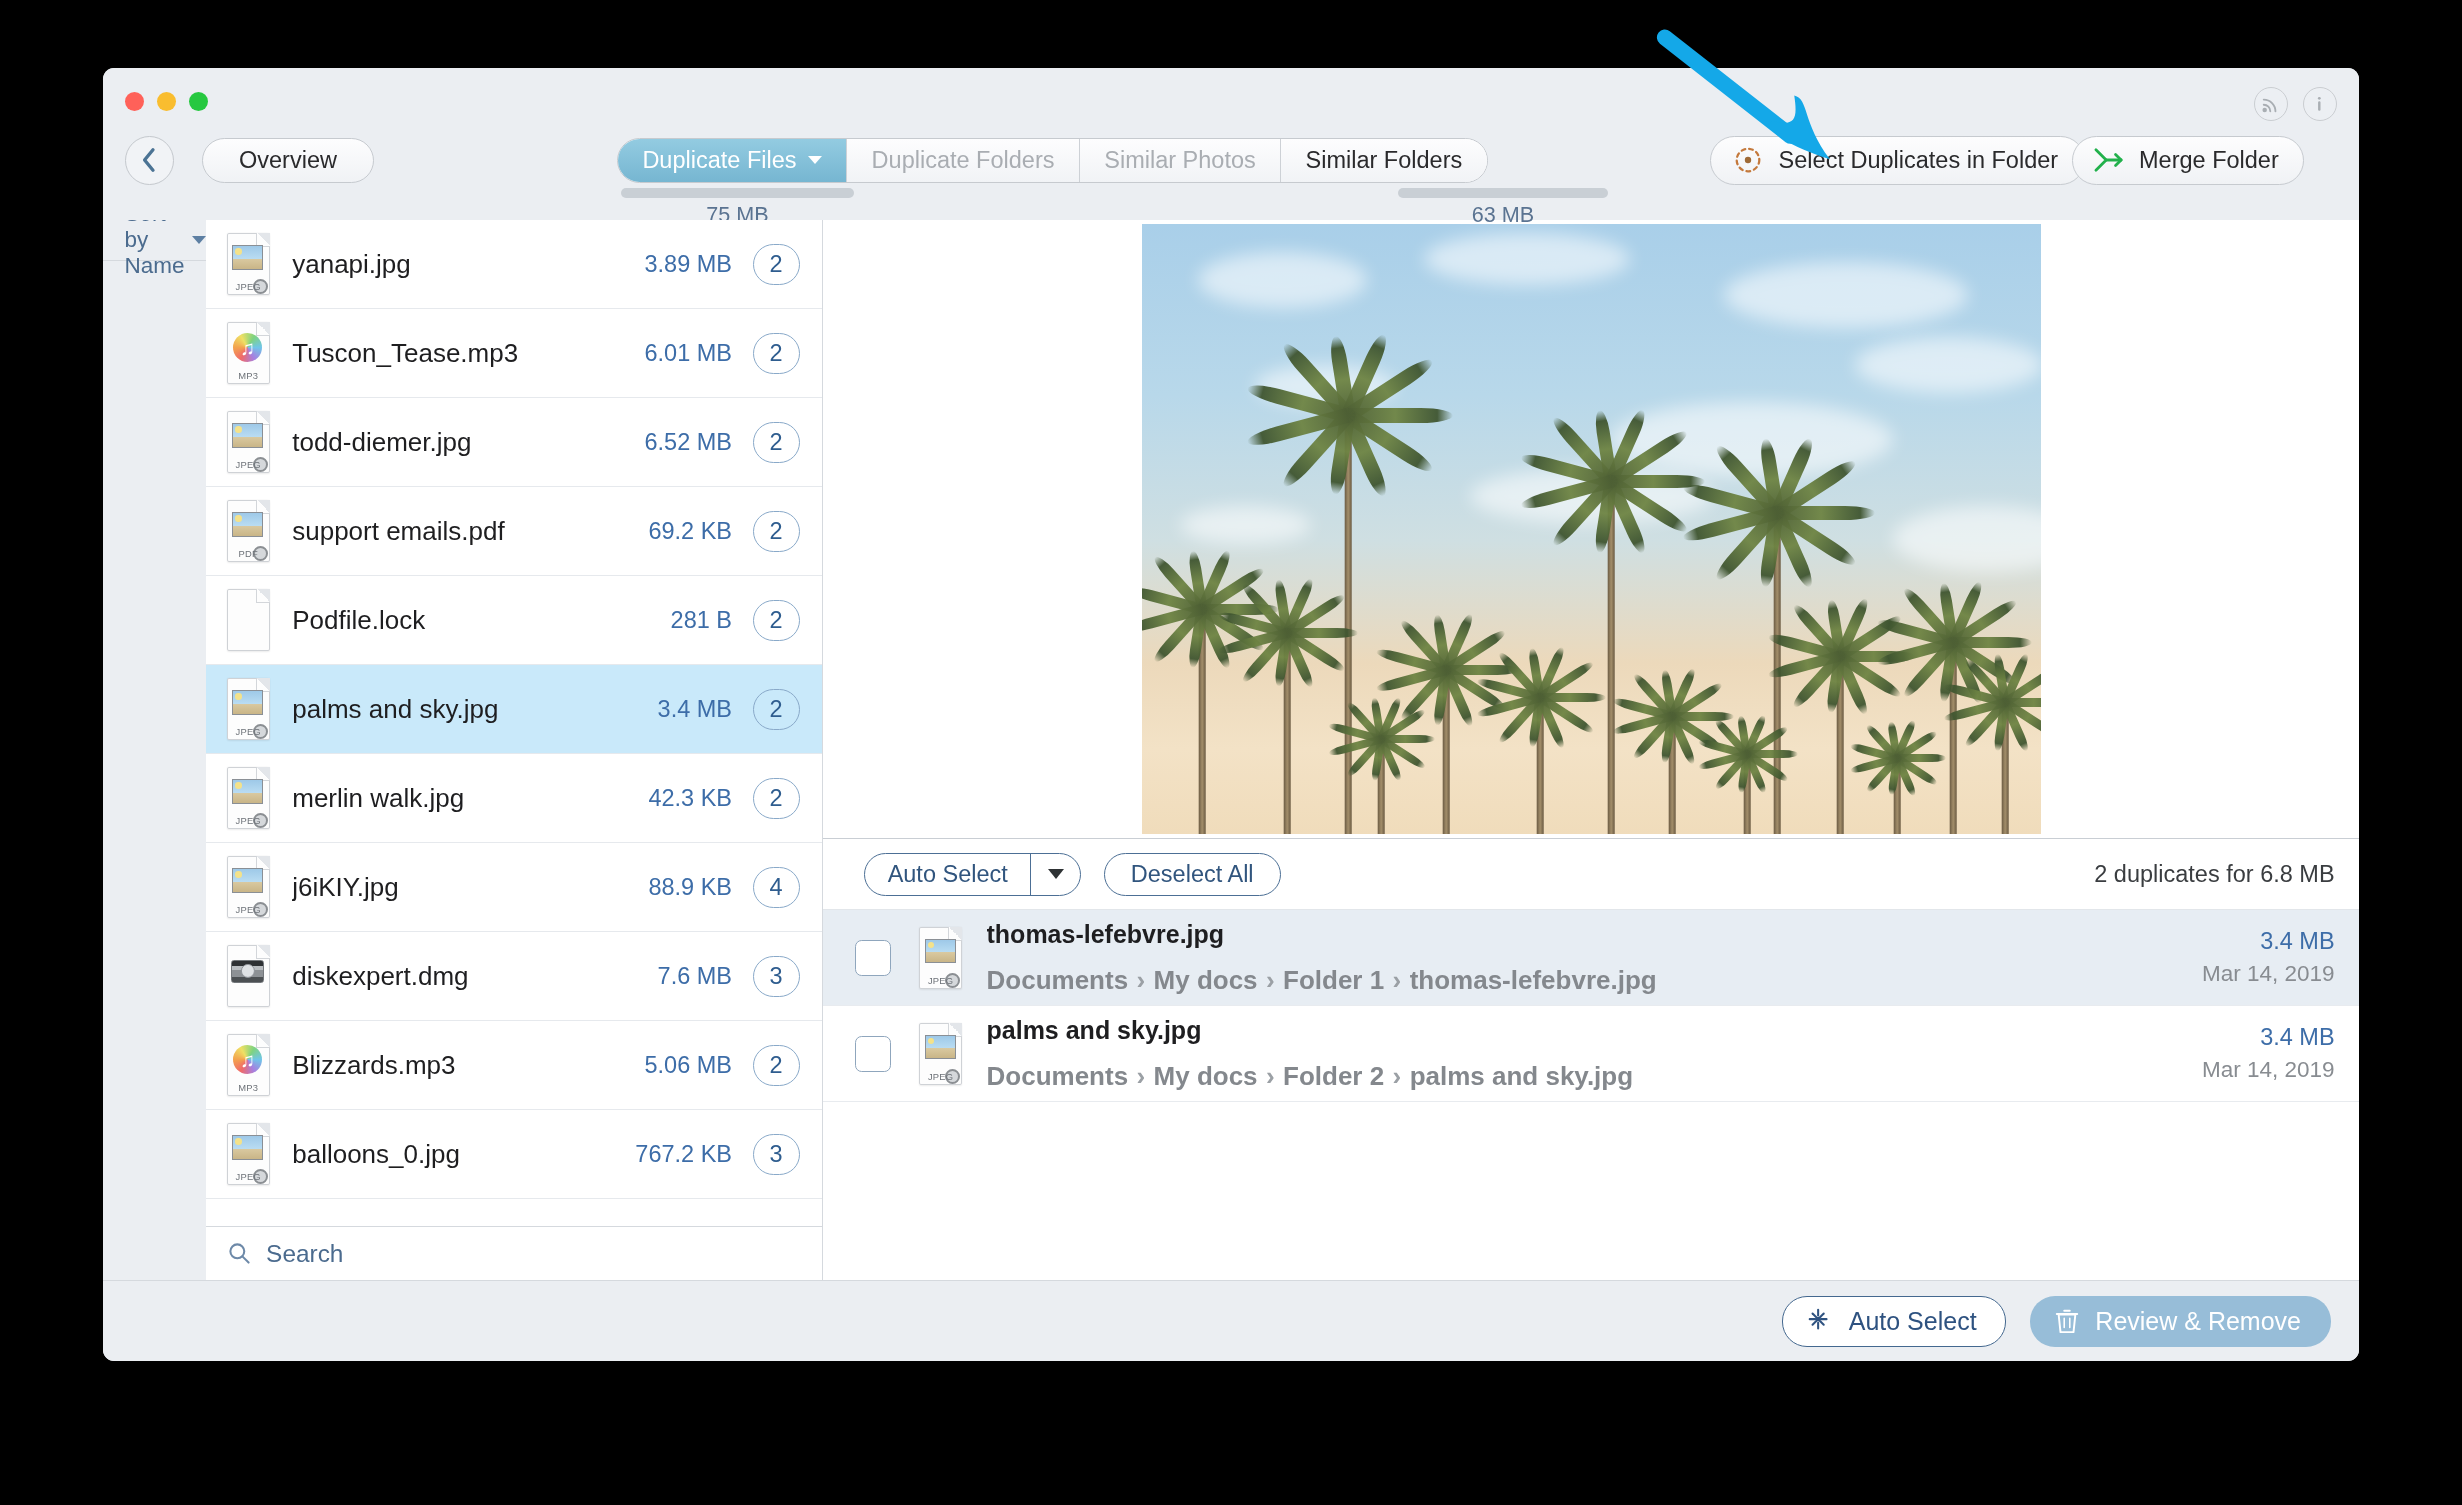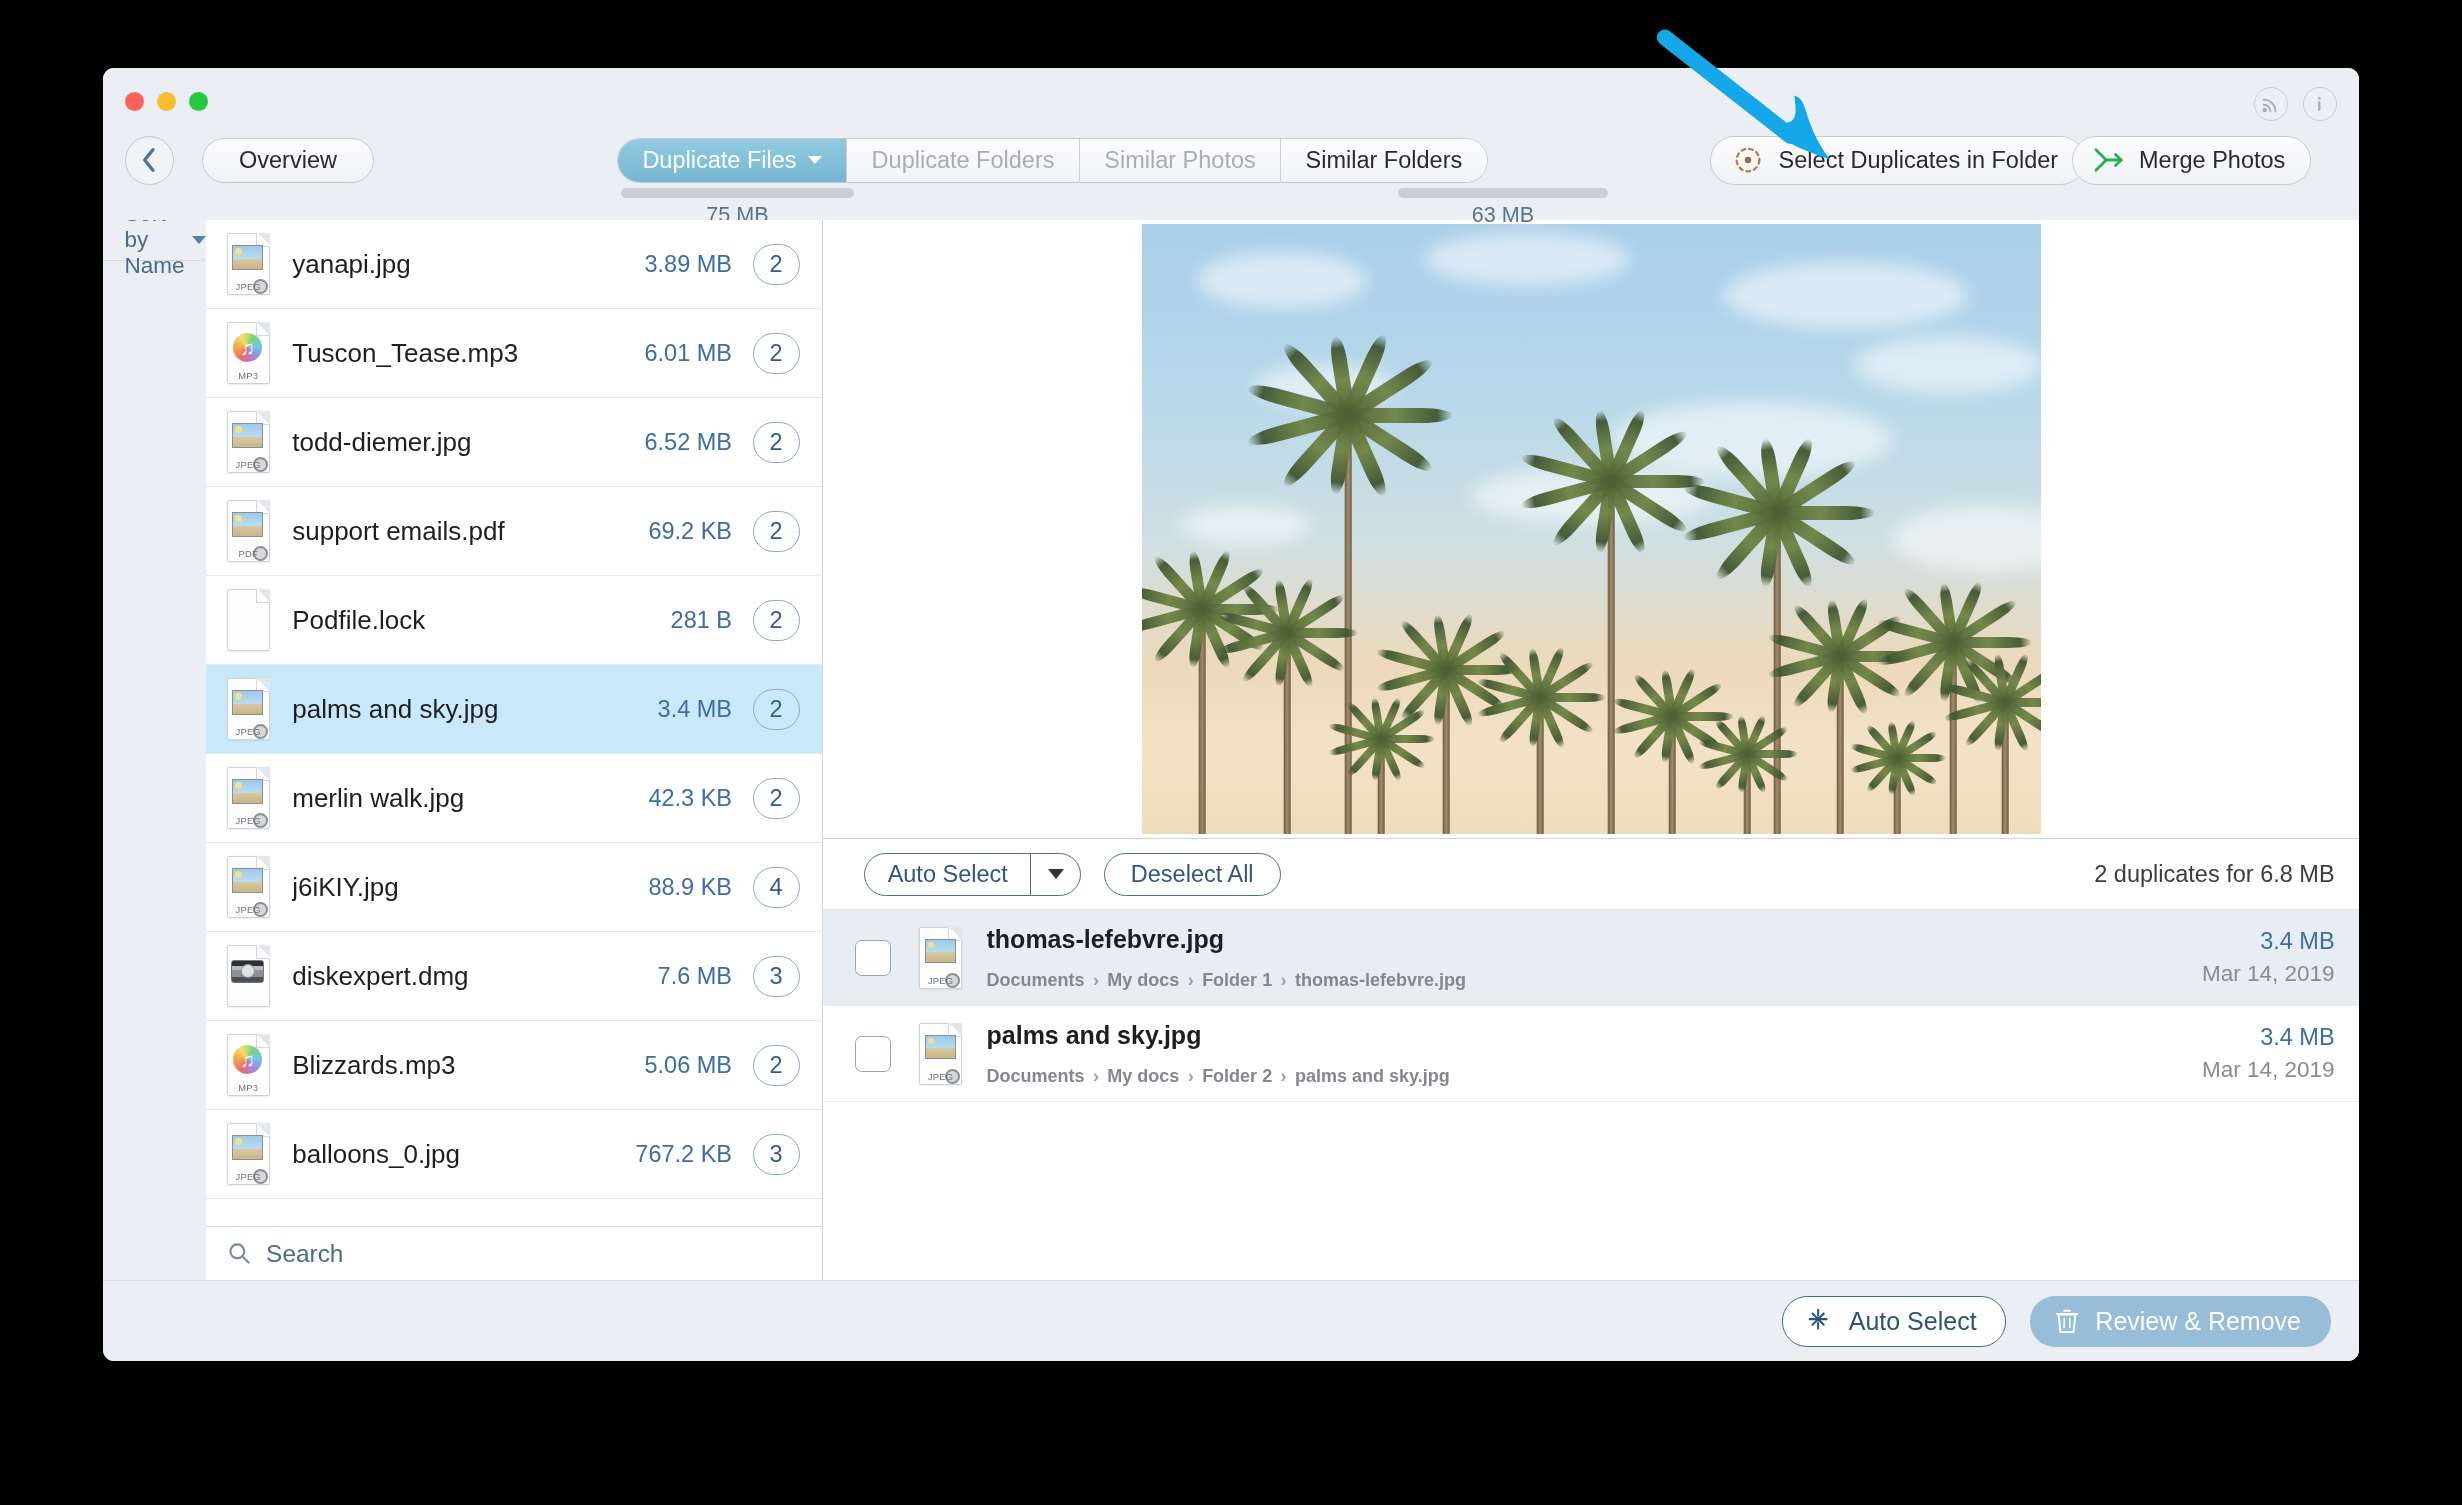--- a/index.html
+++ b/index.html
@@ -535,21 +535,21 @@
   }
   .dupe-name {
     font-size: 25px;
     color: #1e1e20;
     white-space: nowrap;
     overflow: hidden;
     text-overflow: ellipsis;
   }
   .dupe-path {
     margin-top: 16px;
-    font-size: 18px;
+    font-size: 26px;
     color: #84888d;
     white-space: nowrap;
     overflow: hidden;
     text-overflow: ellipsis;
   }
   .dupe-path .sep { margin: 0 8.4px; color: #9ba0a5; }
   .dupe-meta {
     text-align: right;
     flex: 0 0 auto;
     margin-left: 19px;
@@ -667,21 +667,21 @@
       </svg>
       <span>Select Duplicates in Folder</span>
     </div>
 
     <div id="merge-folders-button">
       <svg width="34" height="28" viewBox="0 0 36 30" aria-hidden="true">
         <path d="M4 4 L15 15 L4 26" stroke="#22b14c" stroke-width="3" fill="none" stroke-linecap="round" stroke-linejoin="round"></path>
         <path d="M15 15 H31" stroke="#22b14c" stroke-width="3" stroke-linecap="round"></path>
         <path d="M25 9 L31 15 L25 21" stroke="#22b14c" stroke-width="3" fill="none" stroke-linecap="round" stroke-linejoin="round"></path>
       </svg>
-      <span>Merge Photos</span>
+      <span>Merge Folder</span>
     </div>
 
     <div class="size-indicator" id="size-ind-1">
       <div class="size-bar"></div>
       <div class="size-label">75 MB</div>
     </div>
     <div class="size-indicator" id="size-ind-2">
       <div class="size-bar"></div>
       <div class="size-label">63 MB</div>
     </div>

